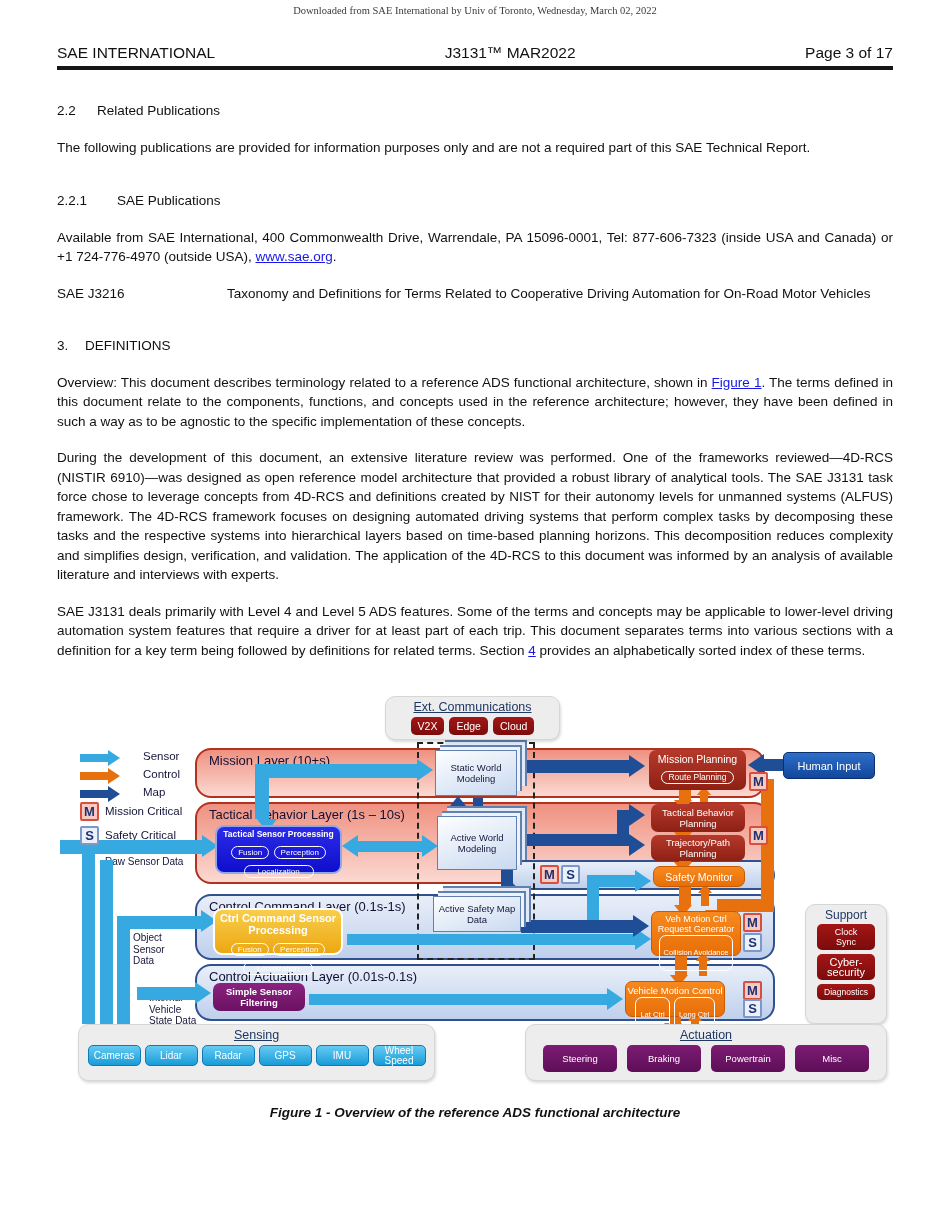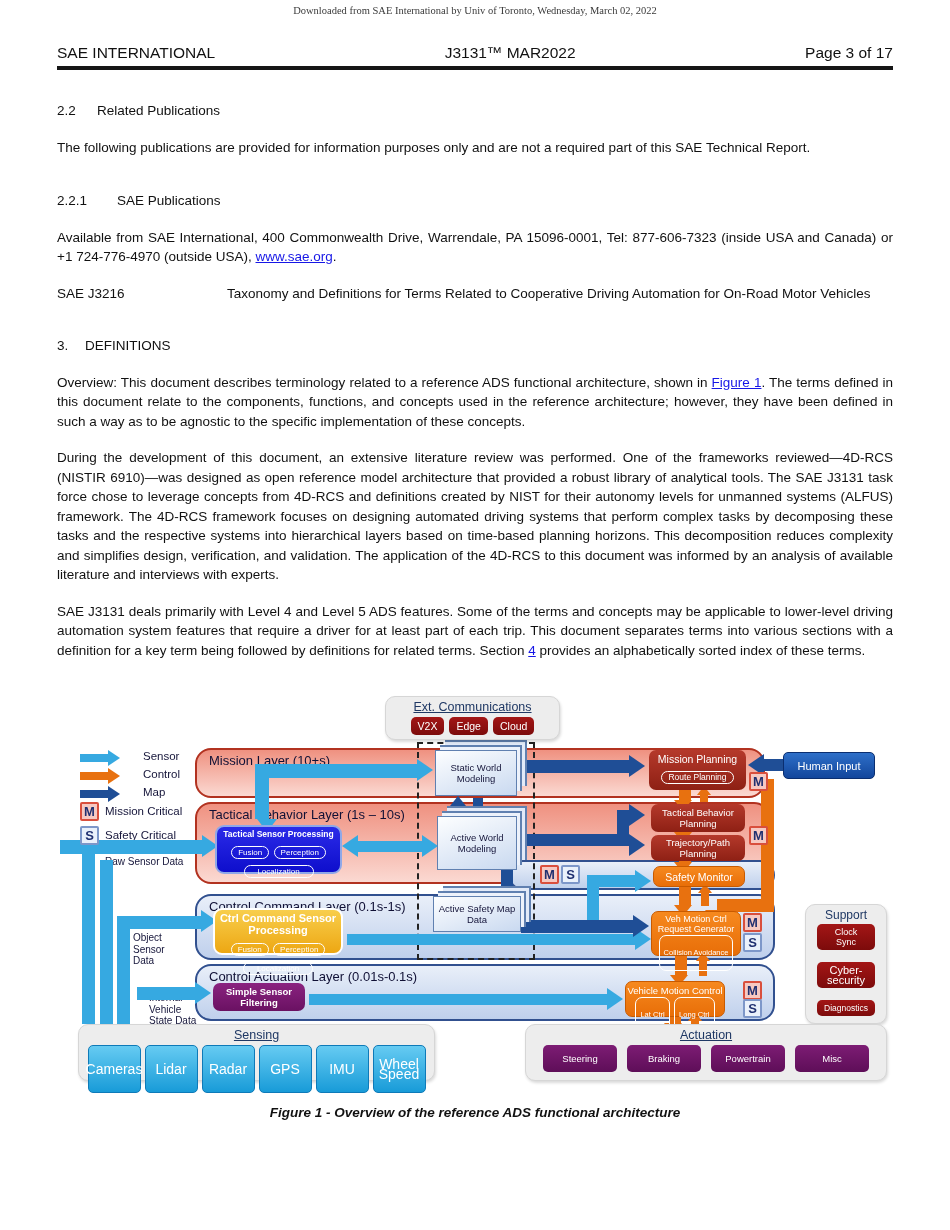--- a/index.html
+++ b/index.html
@@ -20,21 +20,21 @@
   .fig *{box-sizing:border-box}
   .fig i{position:absolute;display:block;z-index:2}
   .layer{position:absolute;border-radius:16px;z-index:1}
   .lred{background:linear-gradient(#EF9180,#FBD9D2);border:2px solid #B23220}
   .lblue{background:linear-gradient(#E9EFF9,#BFD0EC);border:2px solid #31508F}
   .ltitle{padding:3px 12px;font-size:13px;color:#101035}
   .graypanel{position:absolute;background:#EDEDED;border:1px solid #D6D6D6;border-radius:10px;z-index:4;box-shadow:1px 2px 3px rgba(0,0,0,.15)}
   .gtitle{text-align:center;font-size:12.5px;color:#1F3864;text-decoration:underline;margin-top:3px}
   .btnrow{display:flex;justify-content:center;gap:5px;margin-top:3px}
   .dred{background:linear-gradient(#A31616,#7C0B0B);color:#fff;border-radius:5px;font-size:10.5px;padding:3px 7px;text-align:center}
-  .senbtn{background:linear-gradient(#66CBF2,#189BD8);border:1px solid #0E7AB8;border-radius:5px;color:#fff;font-size:14px;width:53px;height:48px;display:flex;align-items:center;justify-content:center;text-align:center;line-height:10px}
+  .senbtn{background:linear-gradient(#66CBF2,#189BD8);border:1px solid #0E7AB8;border-radius:5px;color:#fff;font-size:10px;width:53px;height:21px;display:flex;align-items:center;justify-content:center;text-align:center;line-height:10px}
   .actbtn{background:linear-gradient(#7D1C74,#5E0E58);border-radius:5px;color:#fff;font-size:9.5px;width:74px;height:27px;display:flex;align-items:center;justify-content:center}
   .badge{position:absolute;width:19px;height:19px;font-weight:bold;font-size:13px;line-height:15px;text-align:center;z-index:5;border-radius:2px}
   .bM{background:#F6C9C2;border:2px solid #D94F3D;color:#203070}
   .bS{background:#EAF1FB;border:2px solid #7D97C9;color:#203070}
   .lglabel{position:absolute;font-size:11.5px;color:#15153A}
   .flabel{position:absolute;font-size:10px;line-height:11.5px;color:#15153A}
   .doc{position:absolute;z-index:3;background:linear-gradient(160deg,#FDFEFF,#C9D9F0);border:1.5px solid #6080B0;box-shadow:4px -4px 0 -1px #EDF2FB,5px -5px 0 0 #6080B0,9px -9px 0 -1px #E2EAF8,10px -10px 0 0 #6080B0;display:flex;align-items:center;justify-content:center;text-align:center;color:#15153A;font-size:9.5px;line-height:11px}
   .dashed{position:absolute;border:2px dashed #222;z-index:1;background:transparent}
   .box{position:absolute;z-index:4;color:#fff;text-align:center}
   .redbox{background:linear-gradient(#B5392B,#8E2014);border-radius:7px}
@@ -254,21 +254,21 @@
   <div class="box orbox" style="left:570px;top:289px;width:100px;height:36px">
     <div style="font-size:9.5px;margin-top:3px">Vehicle Motion Control</div>
     <div style="margin-top:1px"><span class="spill">Lat Ctrl</span> <span class="spill">Long Ctrl</span></div>
   </div>
   <div class="badge bM" style="left:688px;top:289px">M</div>
   <div class="badge bS" style="left:688px;top:307px">S</div>
   <div class="box humanbox" style="left:728px;top:60px;width:92px;height:27px">Human Input</div>
 
   <div class="graypanel" style="left:750px;top:212px;width:82px;height:120px">
     <div class="gtitle" style="text-decoration:none;font-size:12px">Support</div>
-    <div style="display:flex;flex-direction:column;gap:12px;align-items:center;margin-top:2px">
+    <div style="display:flex;flex-direction:column;gap:4px;align-items:center;margin-top:2px">
       <div class="dred" style="font-size:9px;width:58px;line-height:10px">Clock Sync</div>
       <div class="dred" style="font-size:11px;width:58px;line-height:10px">Cyber-security</div>
       <div class="dred" style="font-size:8.5px;width:58px;line-height:10px">Diagnostics</div>
     </div>
   </div>
 
   <div class="graypanel" style="left:23px;top:332px;width:357px;height:57px">
     <div class="gtitle">Sensing</div>
     <div class="btnrow" style="gap:4px">
       <div class="senbtn">Cameras</div>

